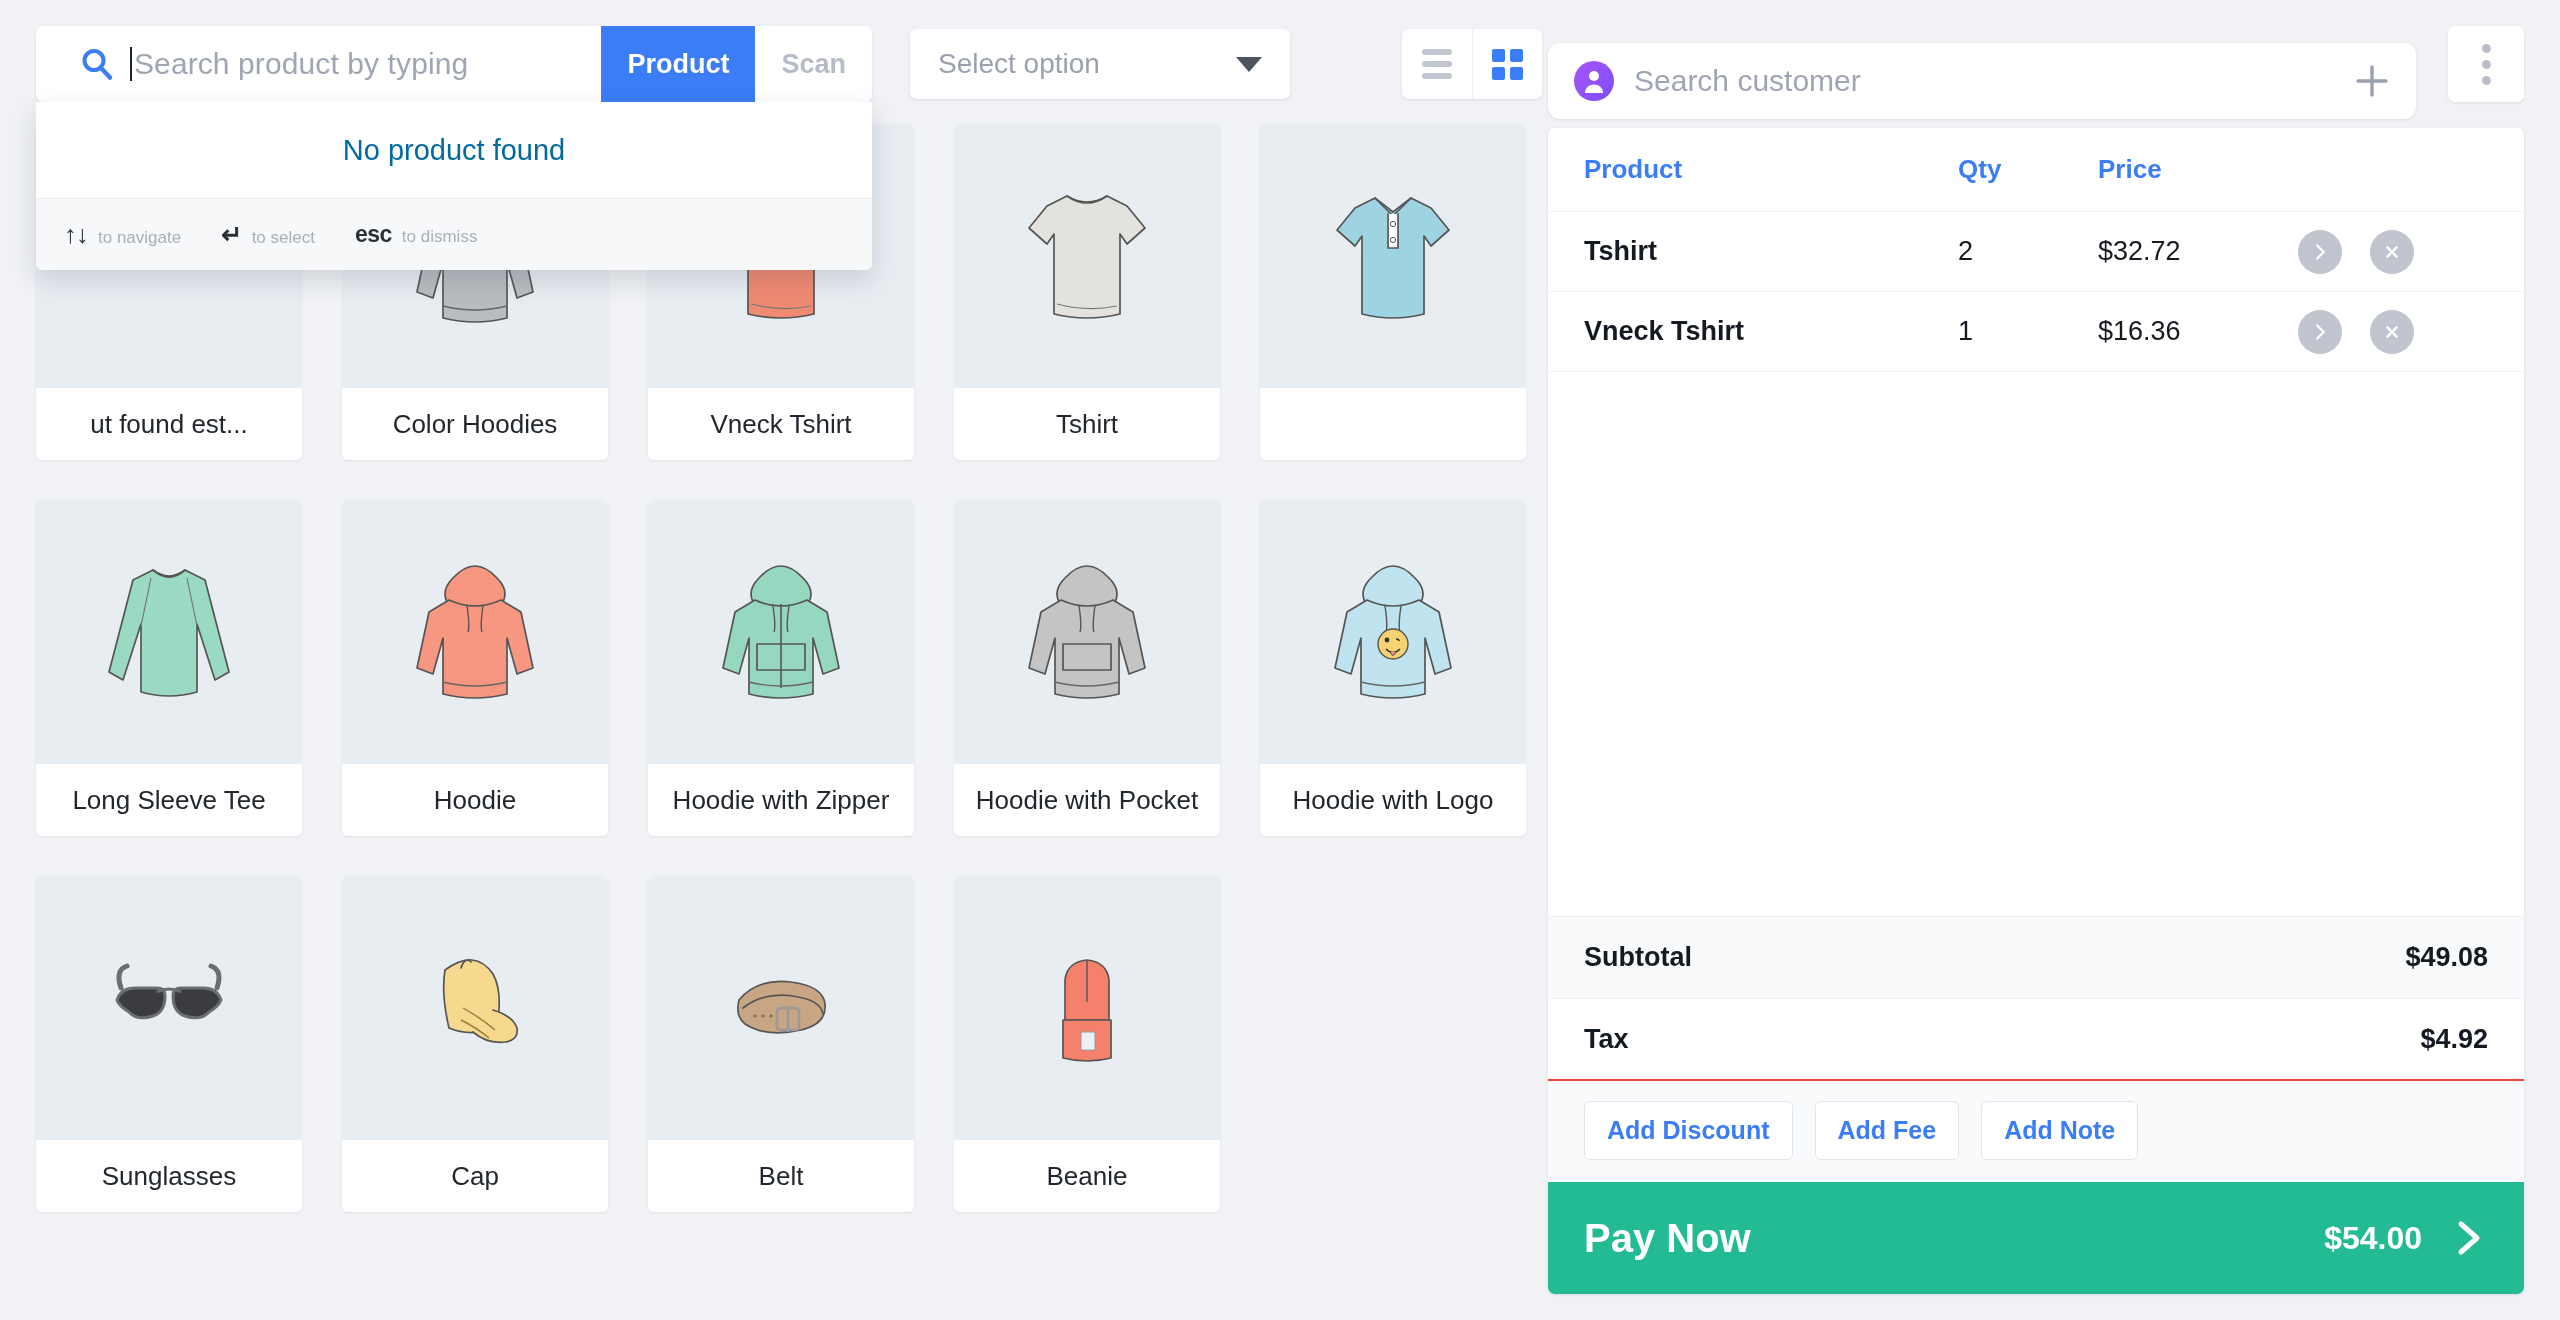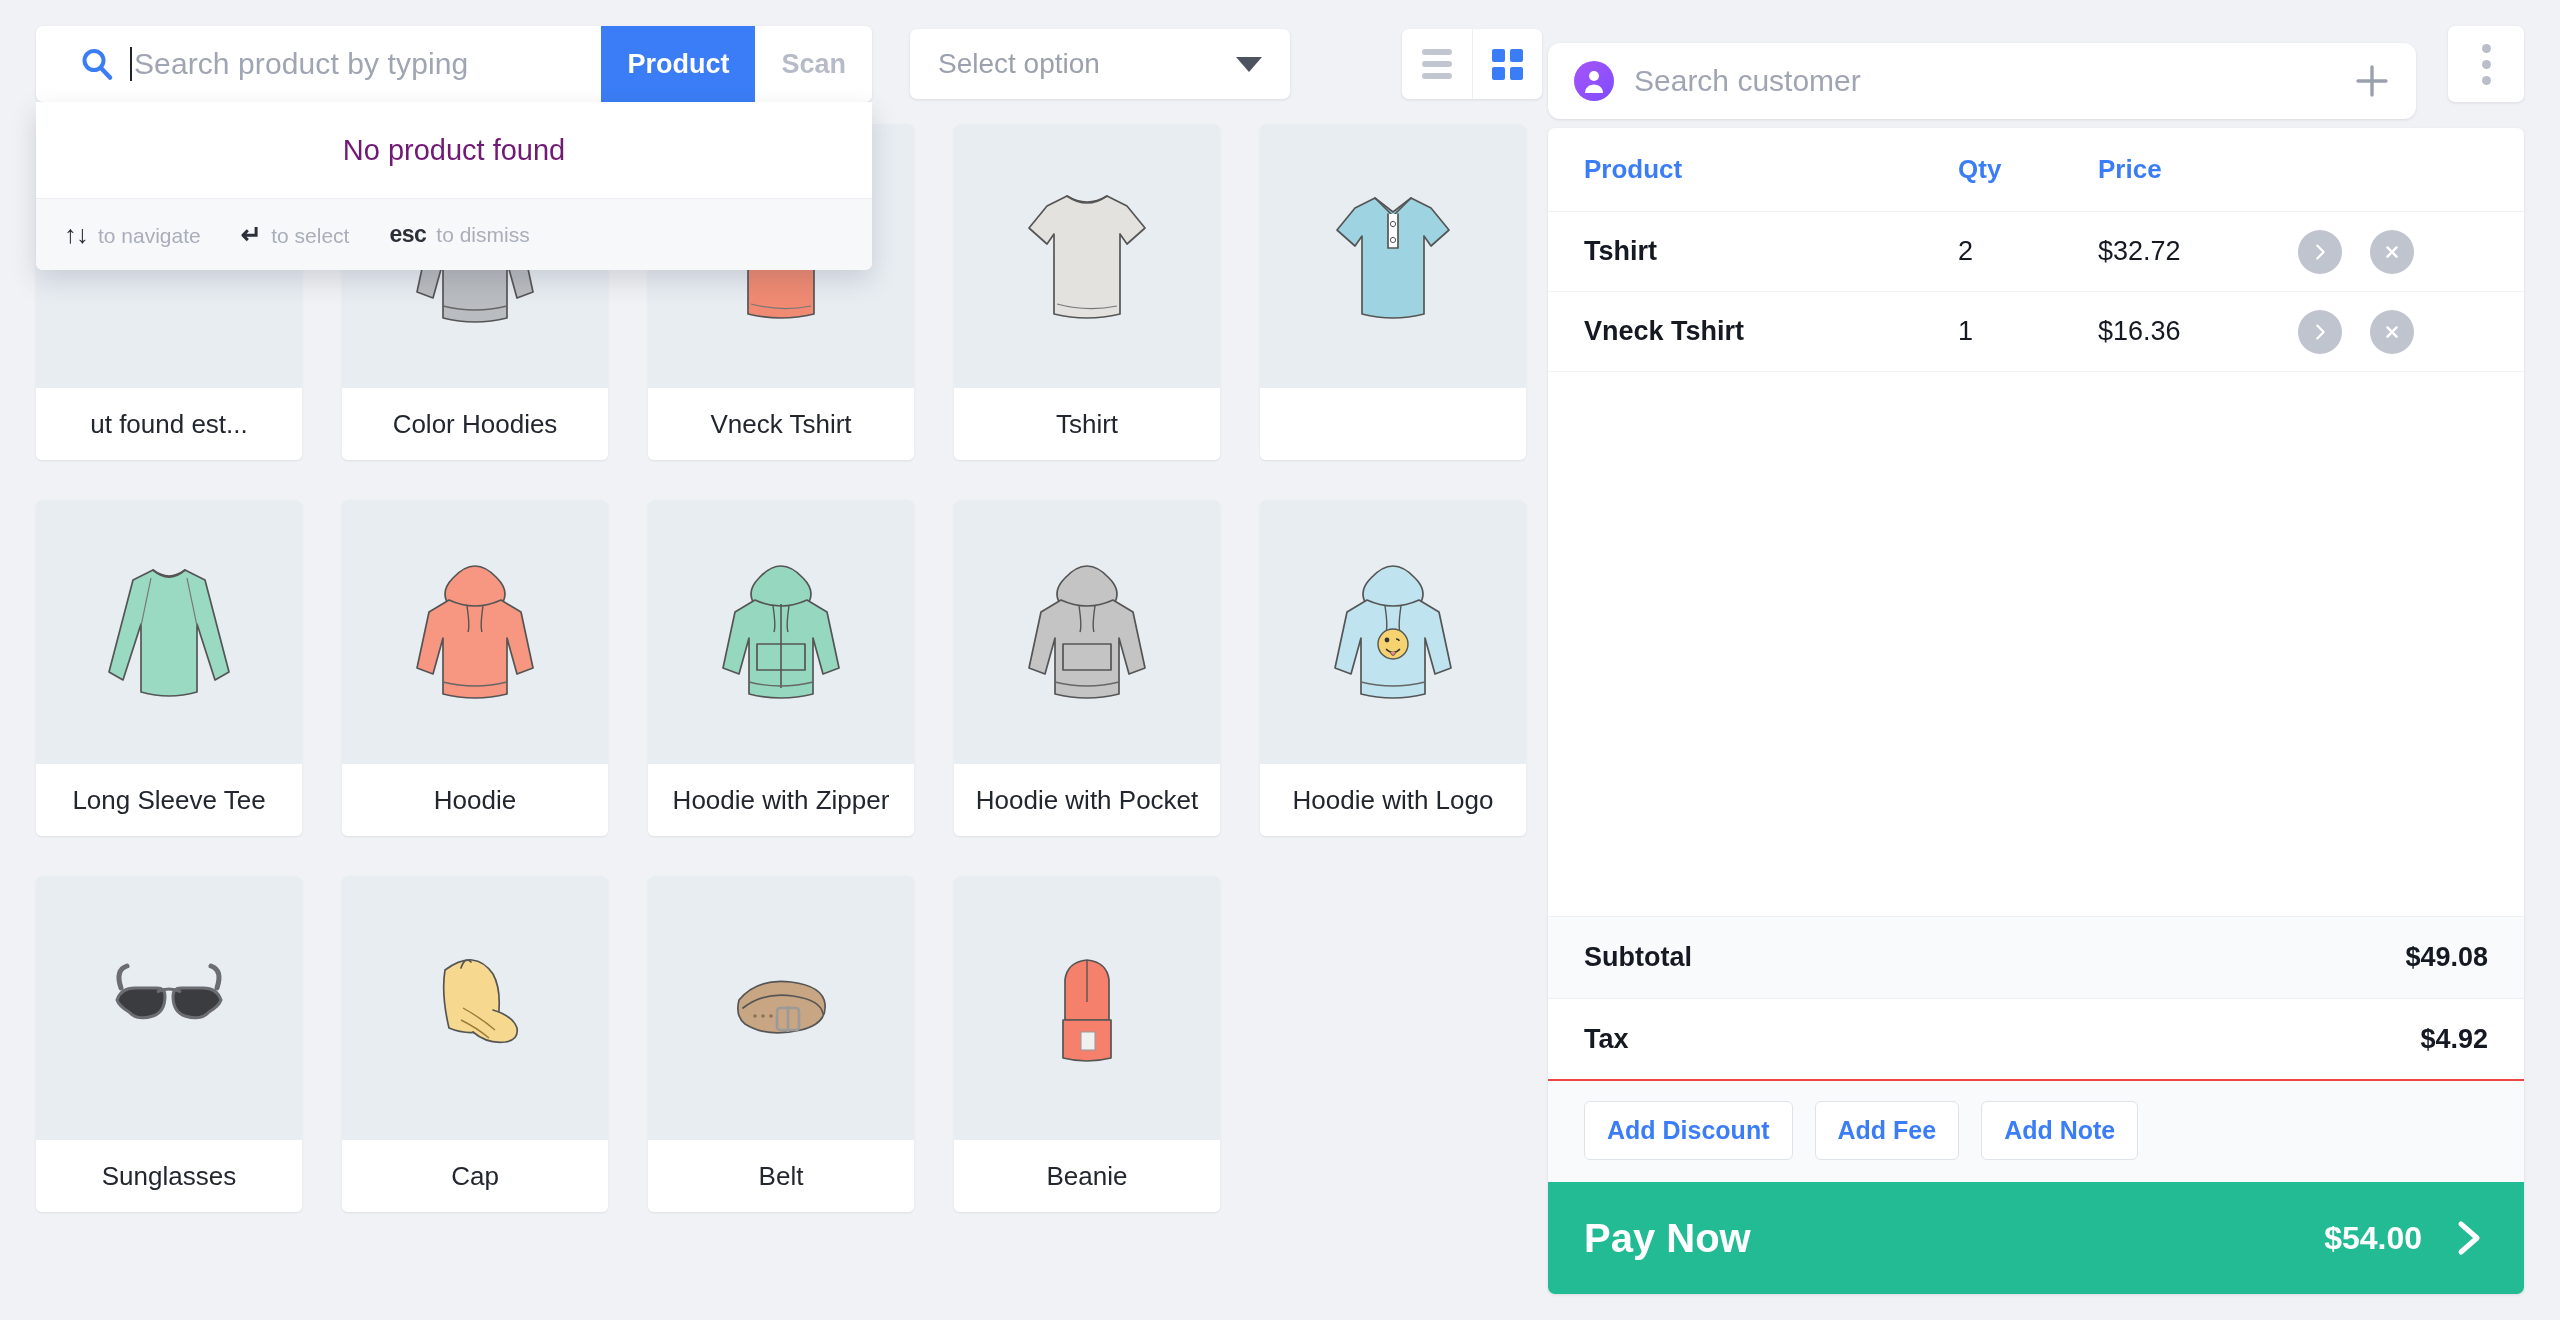--- a/index.html
+++ b/index.html
@@ -47,30 +47,30 @@
 
   
   .dropdown {
     position: absolute; top: 76px; left: 0; width: 836px;
     background: #fff; border-radius: 0 0 7px 7px;
     box-shadow: 0 10px 26px rgba(60,64,90,.18);
     overflow: hidden;
   }
   .dropdown-empty {
     height: 96px; display: flex; align-items: center; justify-content: center;
-    font-size: 29px; color: #701a75;
+    font-size: 29px; color: #0369a1;
   }
   .dropdown-hints {
     background: #f7f8fa; border-top: 1px solid #eceef2;
     height: 72px; display: flex; align-items: center; padding-left: 28px; gap: 40px;
   }
   .hint { display: flex; align-items: baseline; gap: 10px; }
   .hint-key { font-size: 23px; color: #2b2f38; font-weight: 700; letter-spacing: -.5px; }
   .hint-key.sym { font-size: 25px; font-weight: 700; }
-  .hint-label { font-size: 21px; color: #a9aeba; }
+  .hint-label { font-size: 17px; color: #a9aeba; }
 
   
   .select-opt {
     width: 380px; height: 70px; margin-left: 38px; margin-top: 3px;
     background: #fff; border-radius: 7px; box-shadow: 0 1px 3px rgba(60,64,90,.13);
     display: flex; align-items: center; padding: 0 28px; flex: 0 0 auto;
   }
   .select-opt-text { font-size: 28px; color: #9aa0ad; flex: 1 1 auto; }
   .caret-down {
     width: 0; height: 0; border-left: 13px solid transparent;

